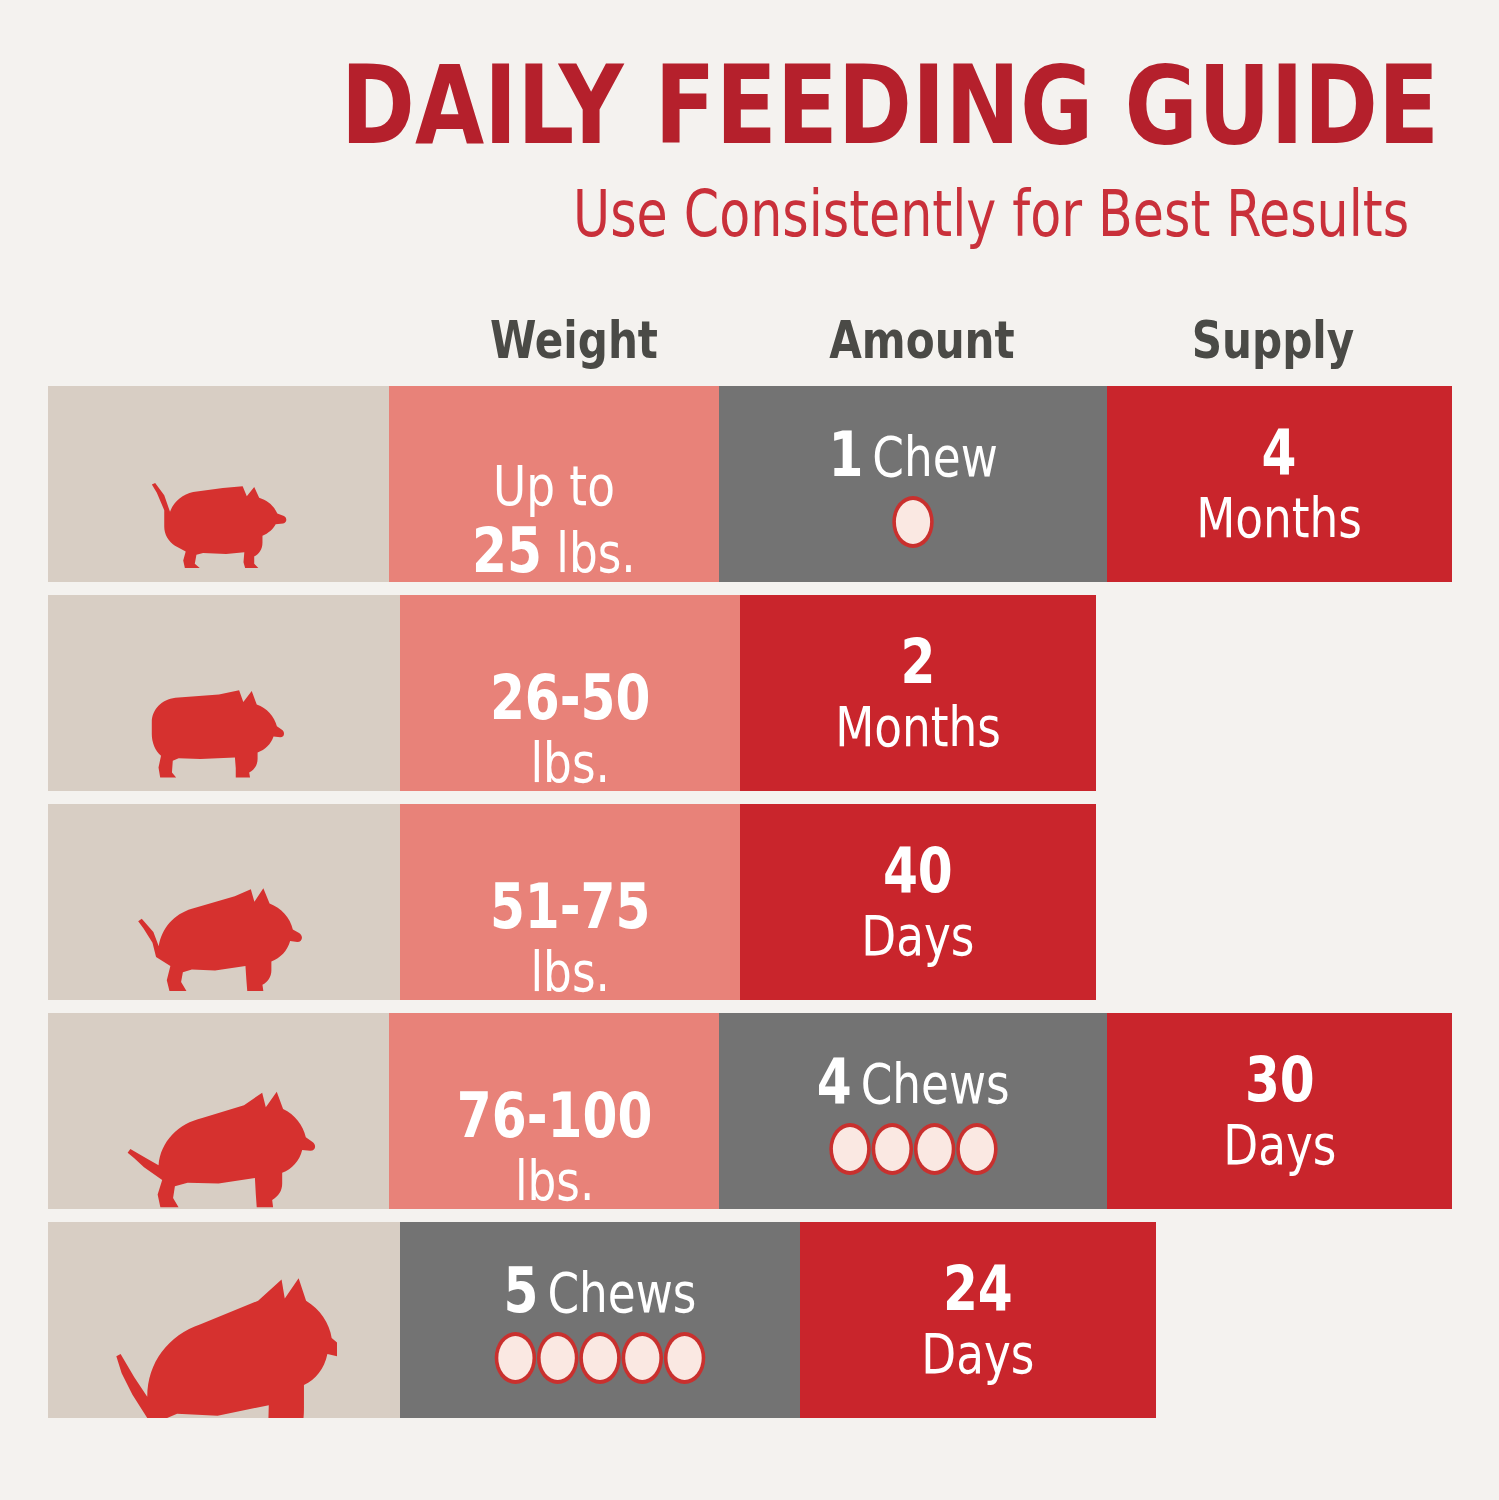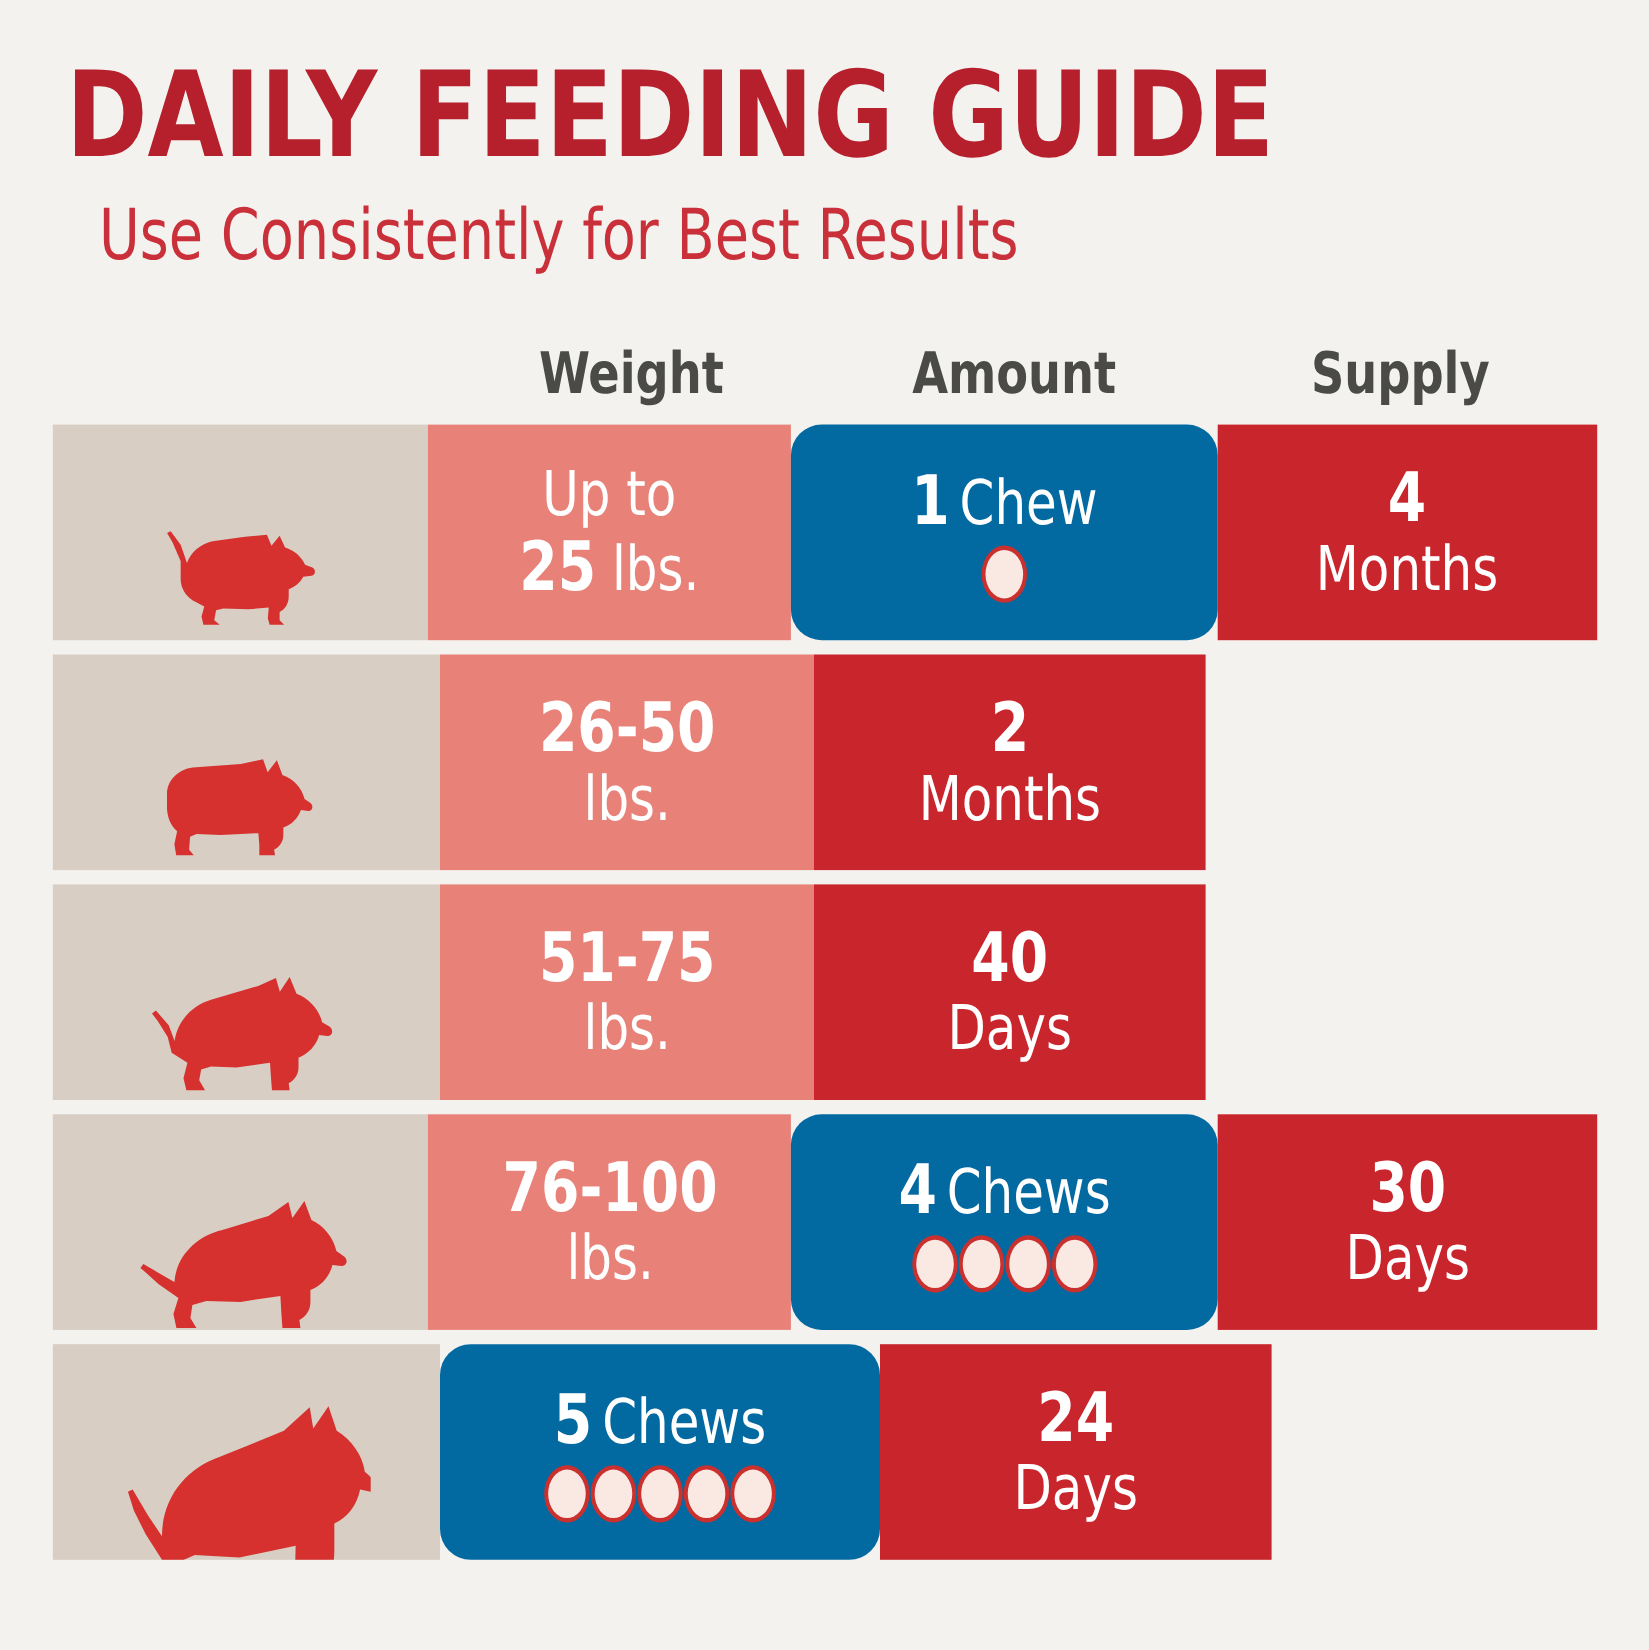--- a/index.html
+++ b/index.html
@@ -20,21 +20,21 @@
     background: #f4f2ef;
     overflow: hidden;
   }
 
   
   .header {
     position: absolute;
     top: 52px;
     left: 0;
     width: 1499px;
-    text-align: left;
+    text-align: right;
   }
   .title {
     font-family: "DejaVu Sans Condensed", "Liberation Sans Narrow", "Liberation Sans", sans-serif;
     font-weight: bold;
     font-size: 108px;
     line-height: 1.0;
     letter-spacing: 0px;
     color: #b5202c;
     transform: scaleX(0.92);
     transform-origin: center top;
@@ -90,22 +90,22 @@
     margin-bottom: 13px;
   }
   .cell {
     position: relative;
     display: flex;
     align-items: center;
     justify-content: center;
     box-sizing: border-box;
   }
   .cell-icon   { width: 352px; background: #d8cec4; }
-  .cell-weight { width: 340px; background: #e88279; }
-  .cell-amount { width: 400px; background: #0369a1; border-radius: 28px; }
+  .cell-weight { width: 340px; background: #e88279; align-items: flex-end; }
+  .cell-amount { width: 400px; background: #737373; }
   .cell-supply { width: 356px; background: #c9252c; }
 
   
   .dog-wrap {
     position: absolute;
     left: 0; top: 0;
     width: 352px; height: 196px;
     overflow: visible;
     display: flex;
     align-items: flex-end;

